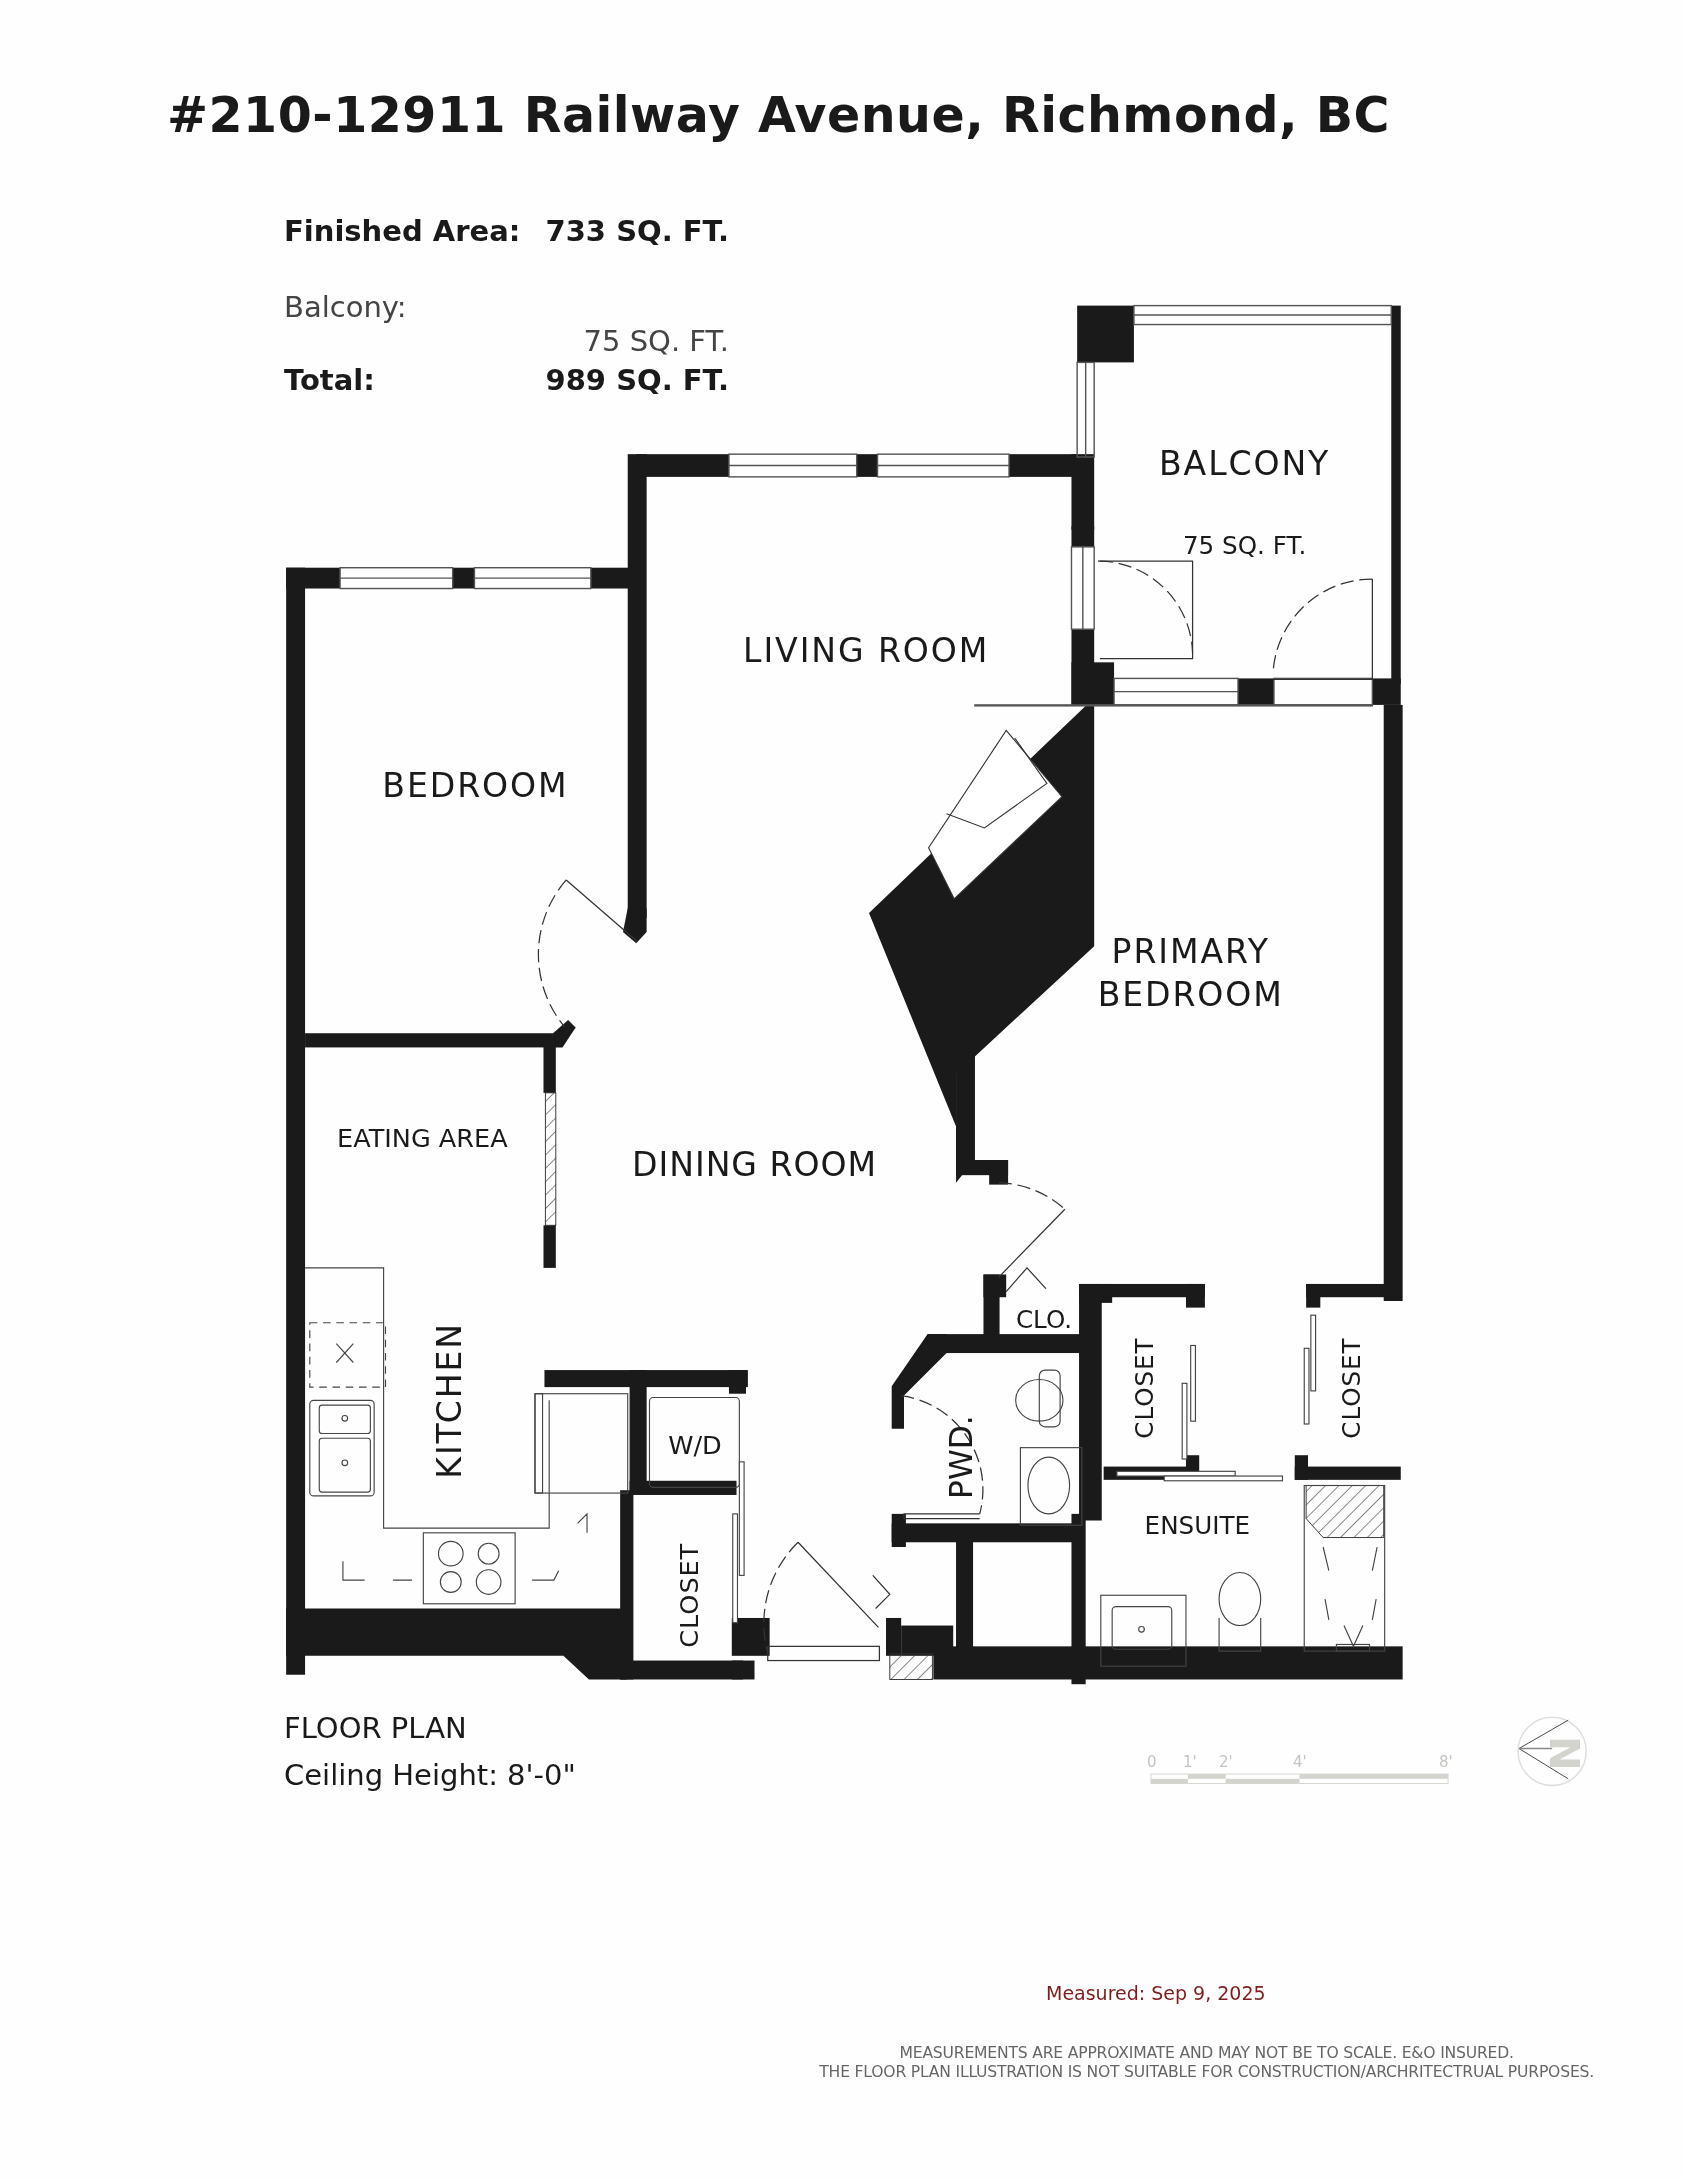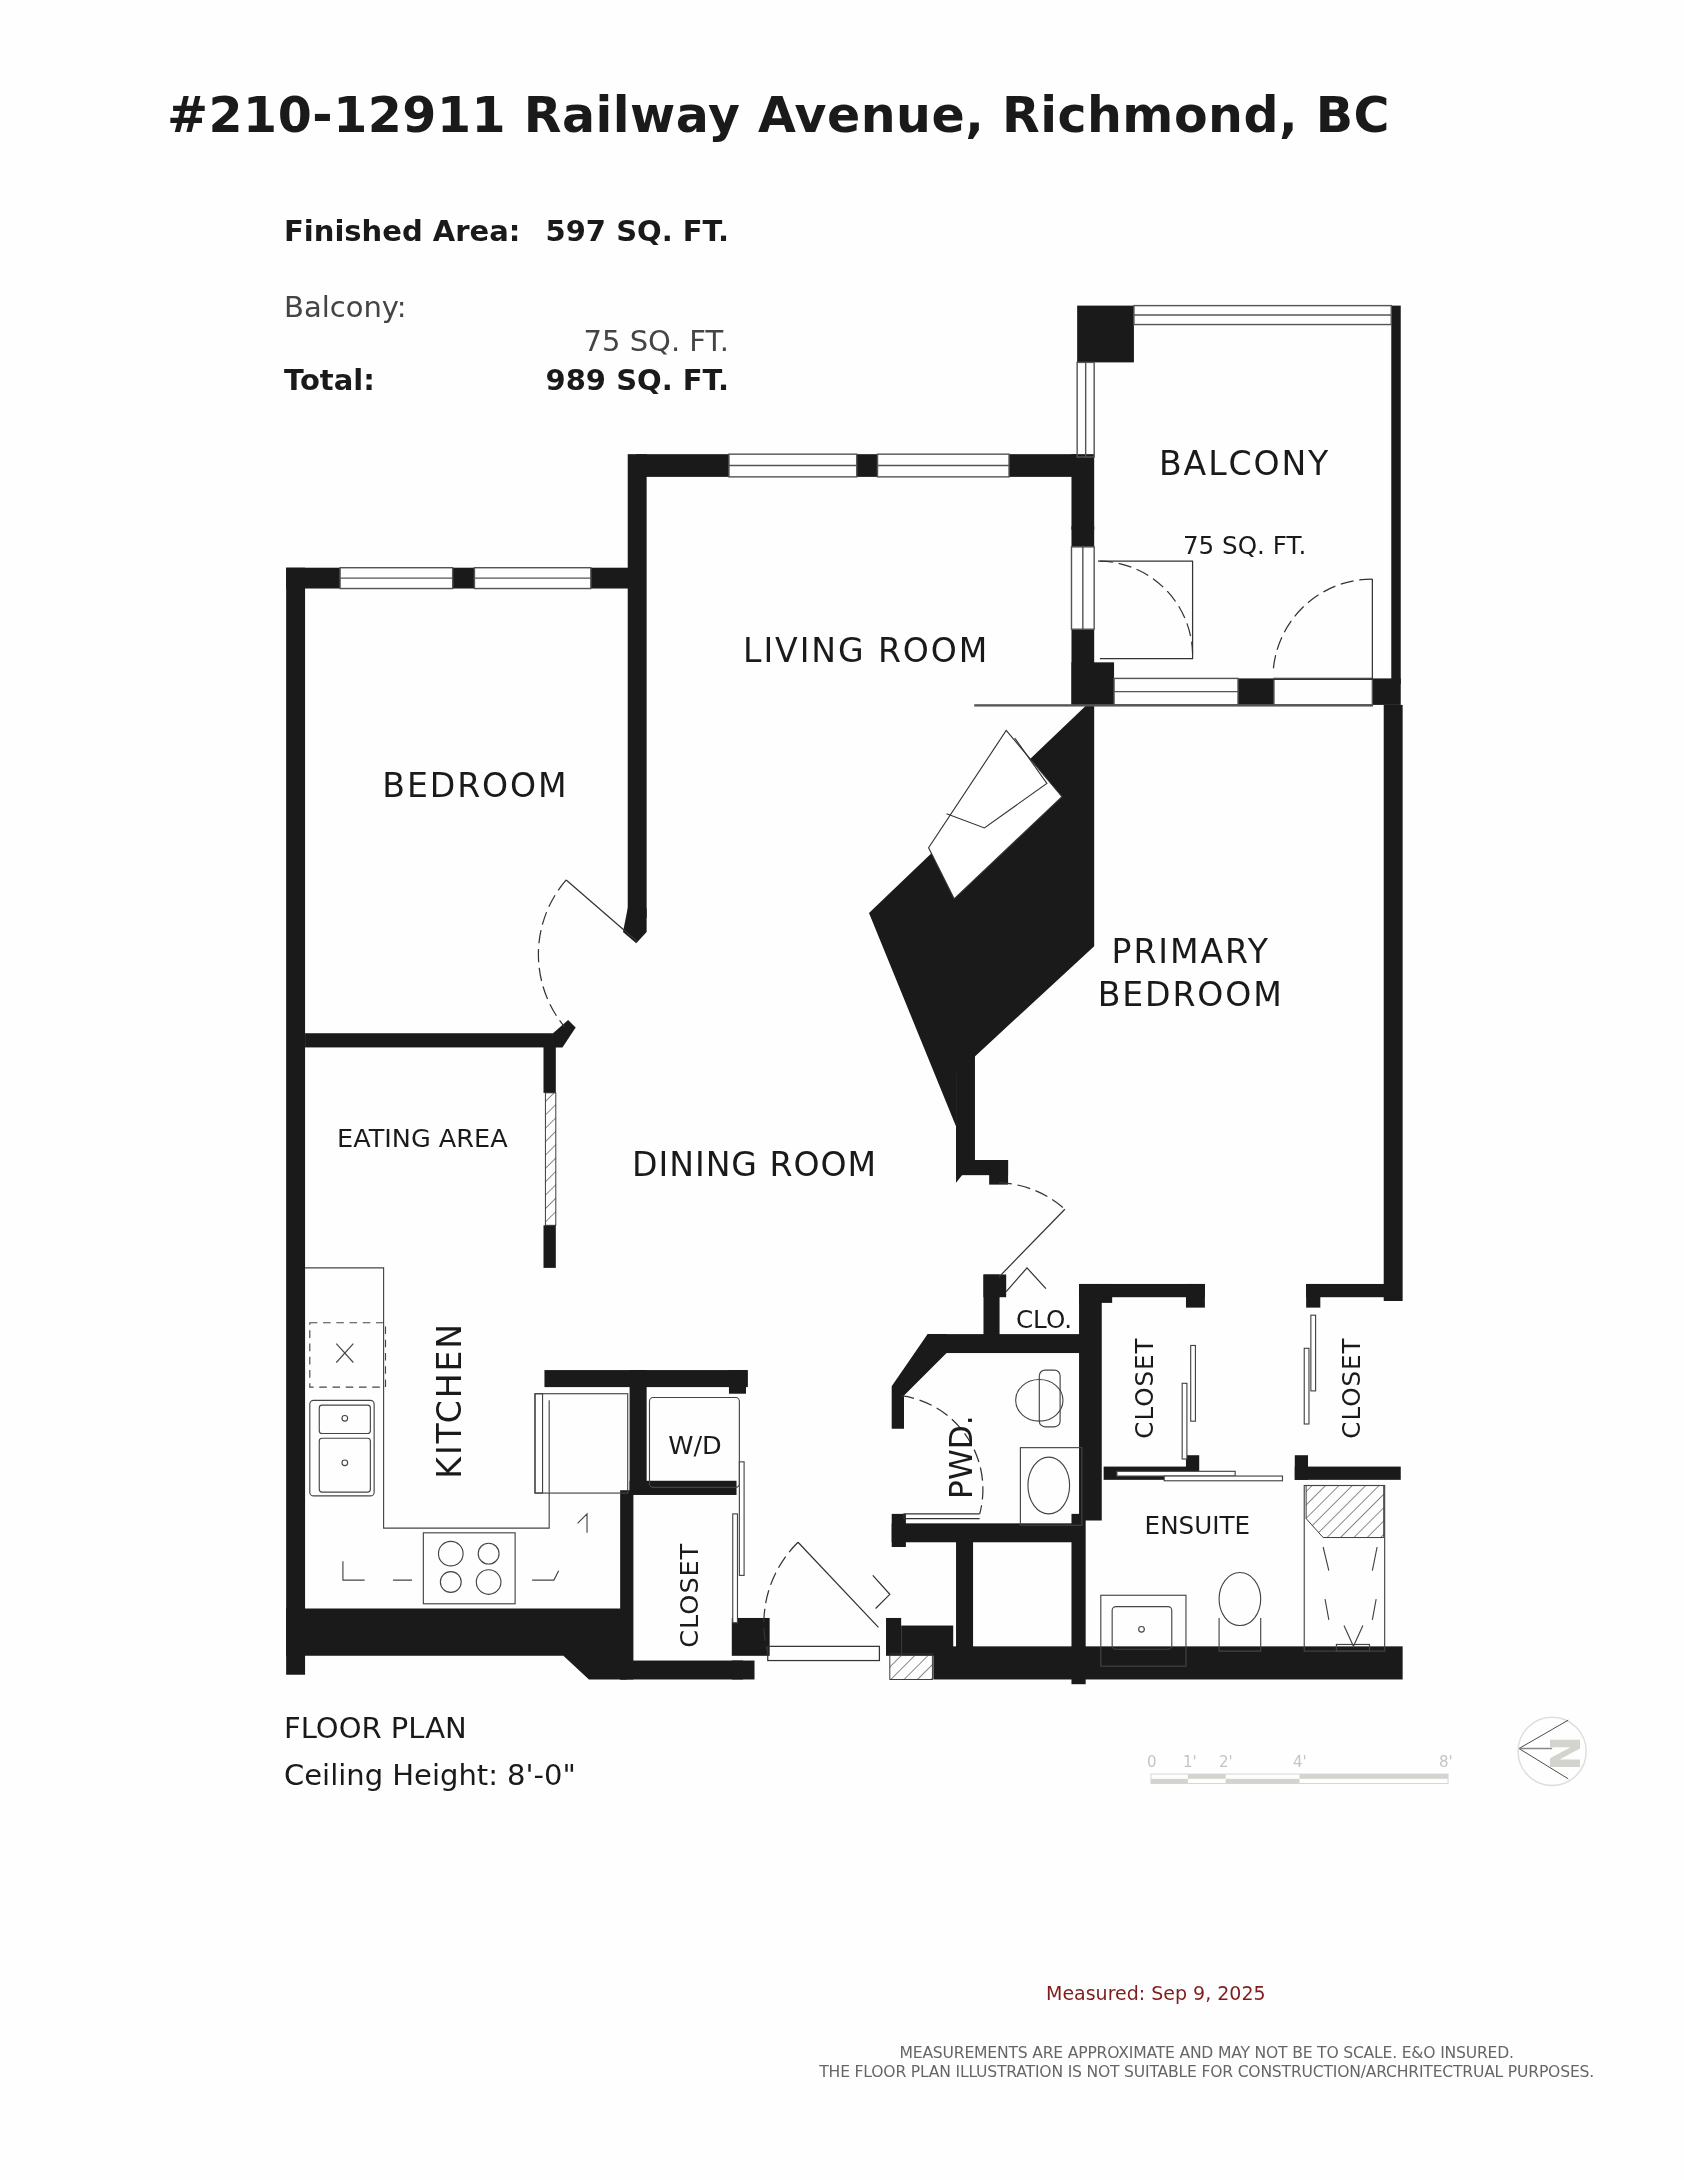--- a/index.html
+++ b/index.html
@@ -21,21 +21,21 @@
                 color: #666; line-height: 19px; letter-spacing: -0.2px; }
   .scale-labels { position: absolute; top: 1753px; font-size: 15px; color: #c4c4c0; }
 </style>
 </head>
 <body>
 
 <div class="title">#210-12911 Railway Avenue, Richmond, BC</div>
 
 <div class="area-row bold" style="top:214px;">
   <span>Finished Area:</span>
-  <span class="val">597 SQ. FT.</span>
+  <span class="val">733 SQ. FT.</span>
 </div>
 <div class="area-row light" style="top:290px;">
   <span>Balcony:</span>
   <span class="val">75 SQ. FT.</span>
 </div>
 <div class="area-row bold" style="top:363px;align-items:flex-end;">
   <span>Total:</span>
   <span class="val">989 SQ. FT.</span>
 </div>
 

